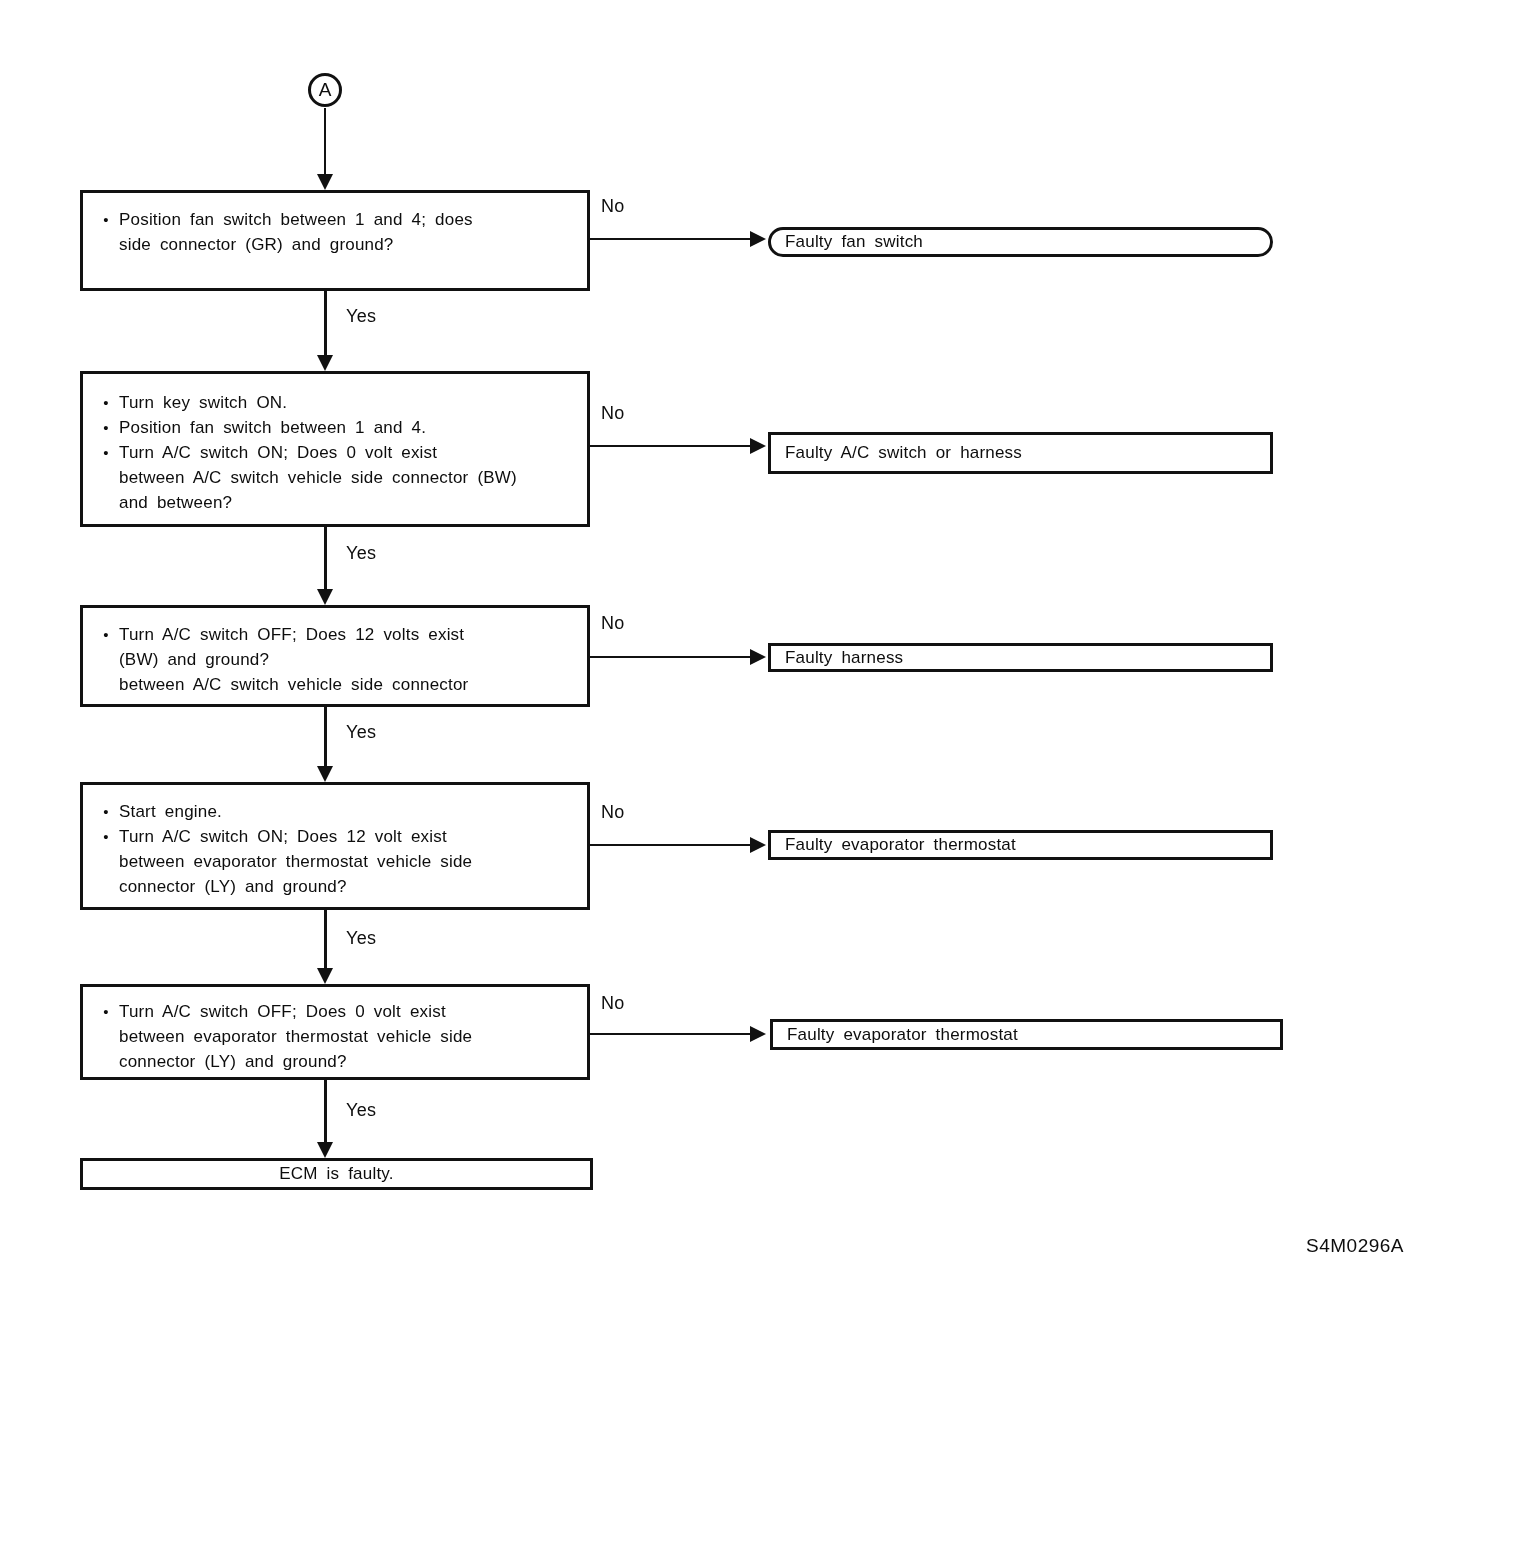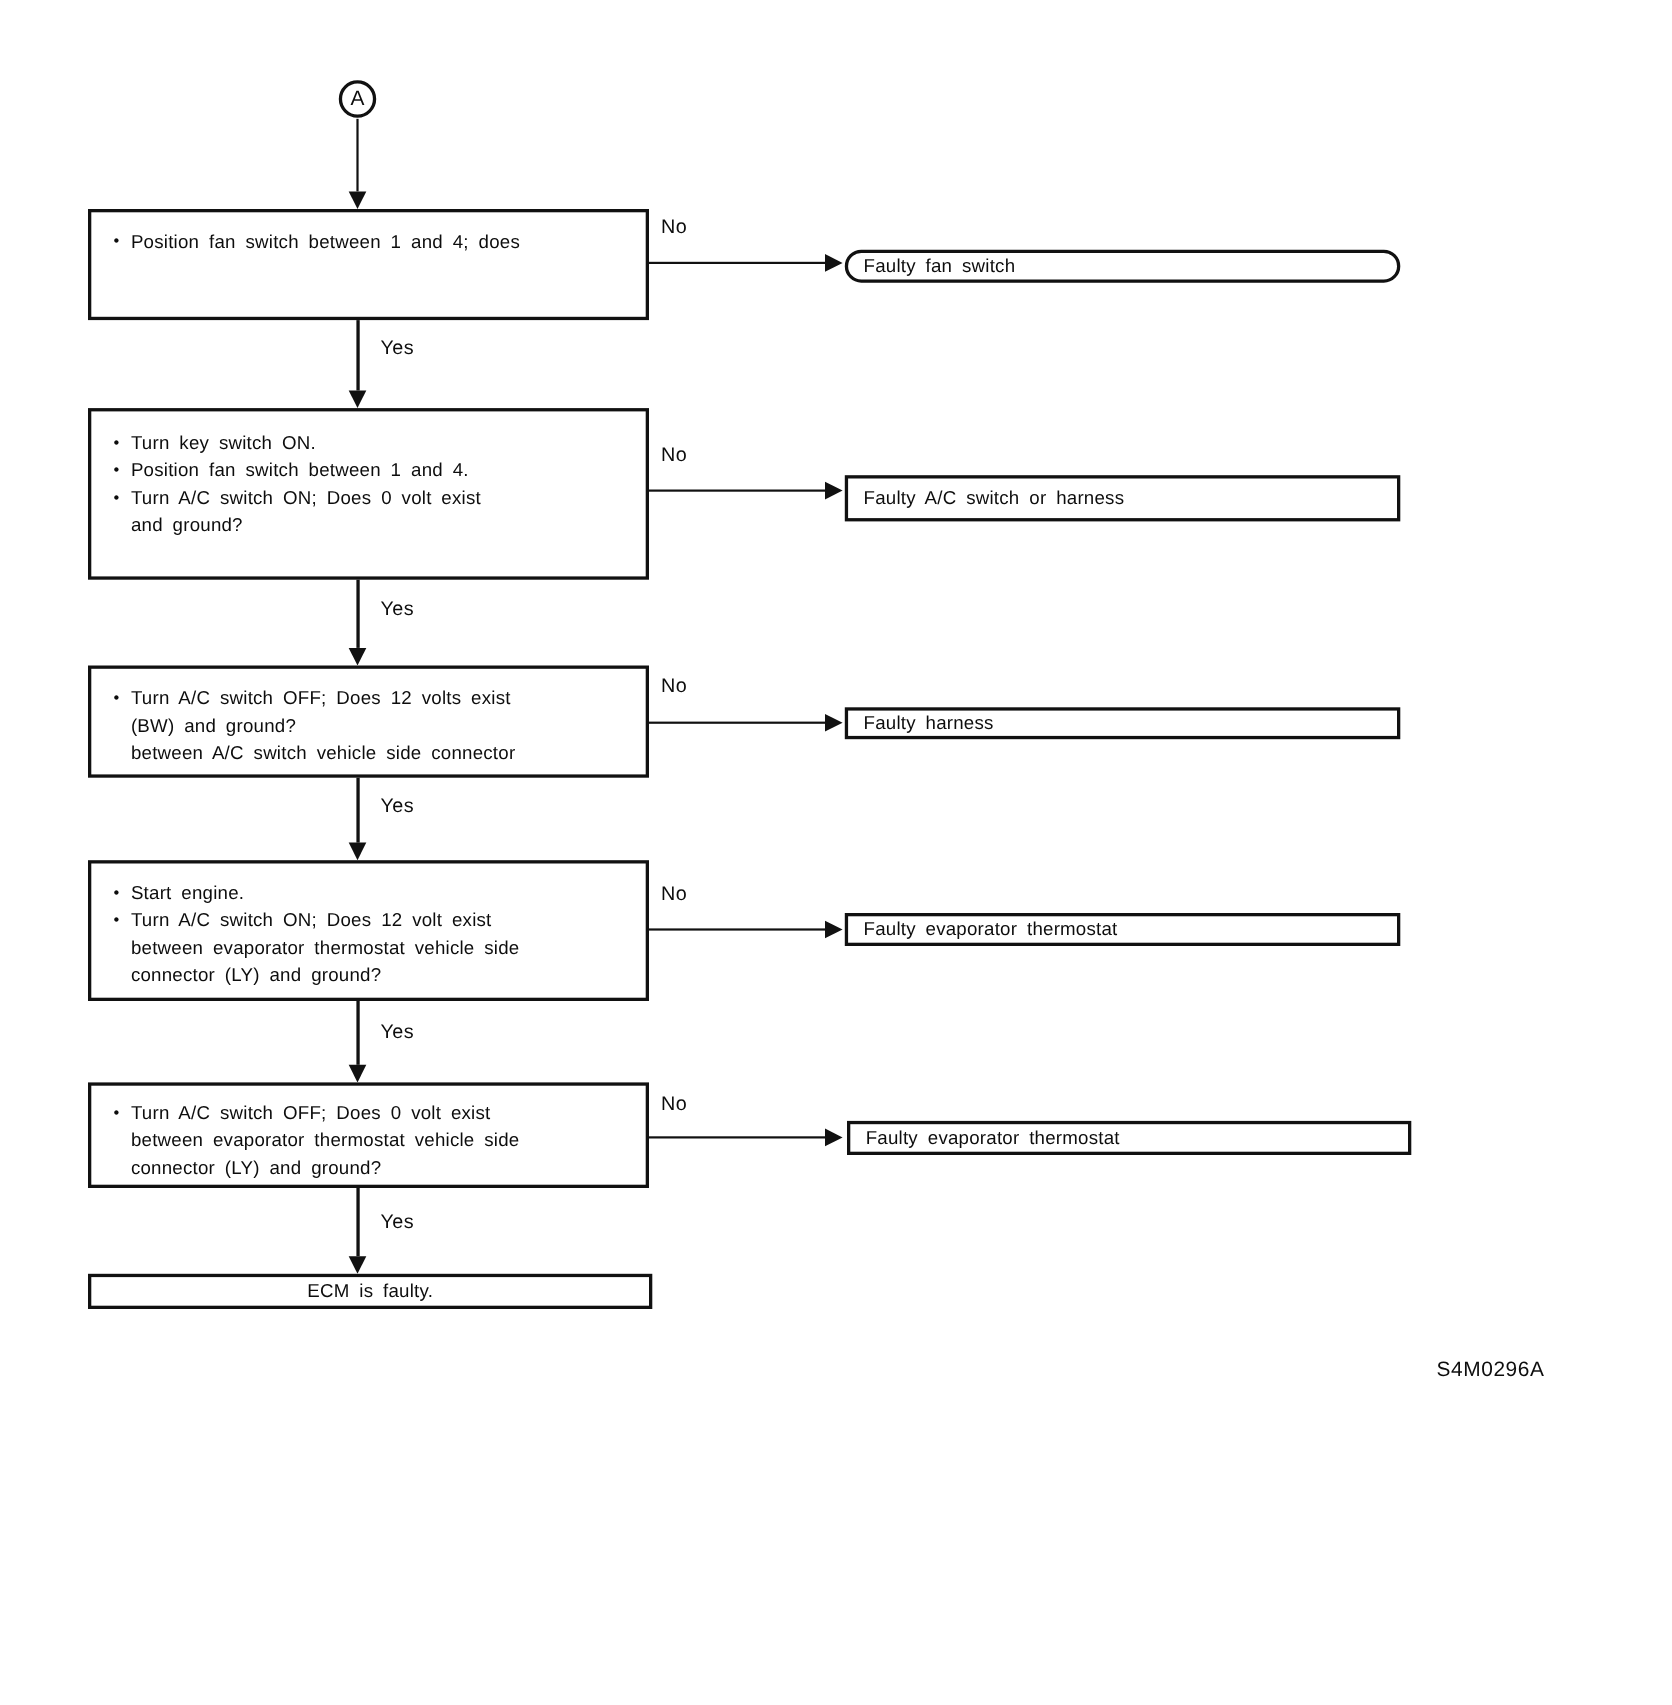--- a/index.html
+++ b/index.html
@@ -102,20 +102,24 @@
     <span>A</span>
   </div>
   <div class="vl" style="left:324px; top:108px; width:2px; height:66px;"></div>
   <div class="ah-down" style="left:317px; top:174px;"></div>
 
   <div class="qbox" style="left:80px; top:190px; width:510px; height:101px;">
     <div class="qline">
         <span class="dot">•</span>
         <span class="txt">Position fan switch between 1 and 4; does</span>
       </div>
+    <div class="qline">
+        <span class="dot"></span>
+        <span class="txt">side connector (GR) and ground?</span>
+      </div>
   </div>
   <div class="lbl" style="left:601px; top:196px;">No</div>
   <div class="hl" style="left:590px; top:238px; width:162px; height:2px;"></div>
   <div class="ah-right" style="left:750px; top:231px;"></div>
   <div class="rbox" style="left:768px; top:227px; width:505px; height:30px;border-radius:15px;">
     <span>Faulty fan switch</span>
   </div>
   <div class="vl" style="left:324px; top:291px; width:3px; height:64px;"></div>
   <div class="lbl" style="left:346px; top:306px;">Yes</div>
   <div class="ah-down" style="left:317px; top:355px;"></div>
@@ -128,21 +132,25 @@
     <div class="qline">
         <span class="dot">•</span>
         <span class="txt">Position fan switch between 1 and 4.</span>
       </div>
     <div class="qline">
         <span class="dot">•</span>
         <span class="txt">Turn A/C switch ON; Does 0 volt exist</span>
       </div>
     <div class="qline">
         <span class="dot"></span>
-        <span class="txt">and ground?</span>
+        <span class="txt">between A/C switch vehicle side connector (BW)</span>
+      </div>
+    <div class="qline">
+        <span class="dot"></span>
+        <span class="txt">and between?</span>
       </div>
   </div>
   <div class="lbl" style="left:601px; top:403px;">No</div>
   <div class="hl" style="left:590px; top:445px; width:162px; height:2px;"></div>
   <div class="ah-right" style="left:750px; top:438px;"></div>
   <div class="rbox" style="left:768px; top:432px; width:505px; height:42px;">
     <span>Faulty A/C switch or harness</span>
   </div>
   <div class="vl" style="left:324px; top:527px; width:3px; height:62px;"></div>
   <div class="lbl" style="left:346px; top:543px;">Yes</div>

